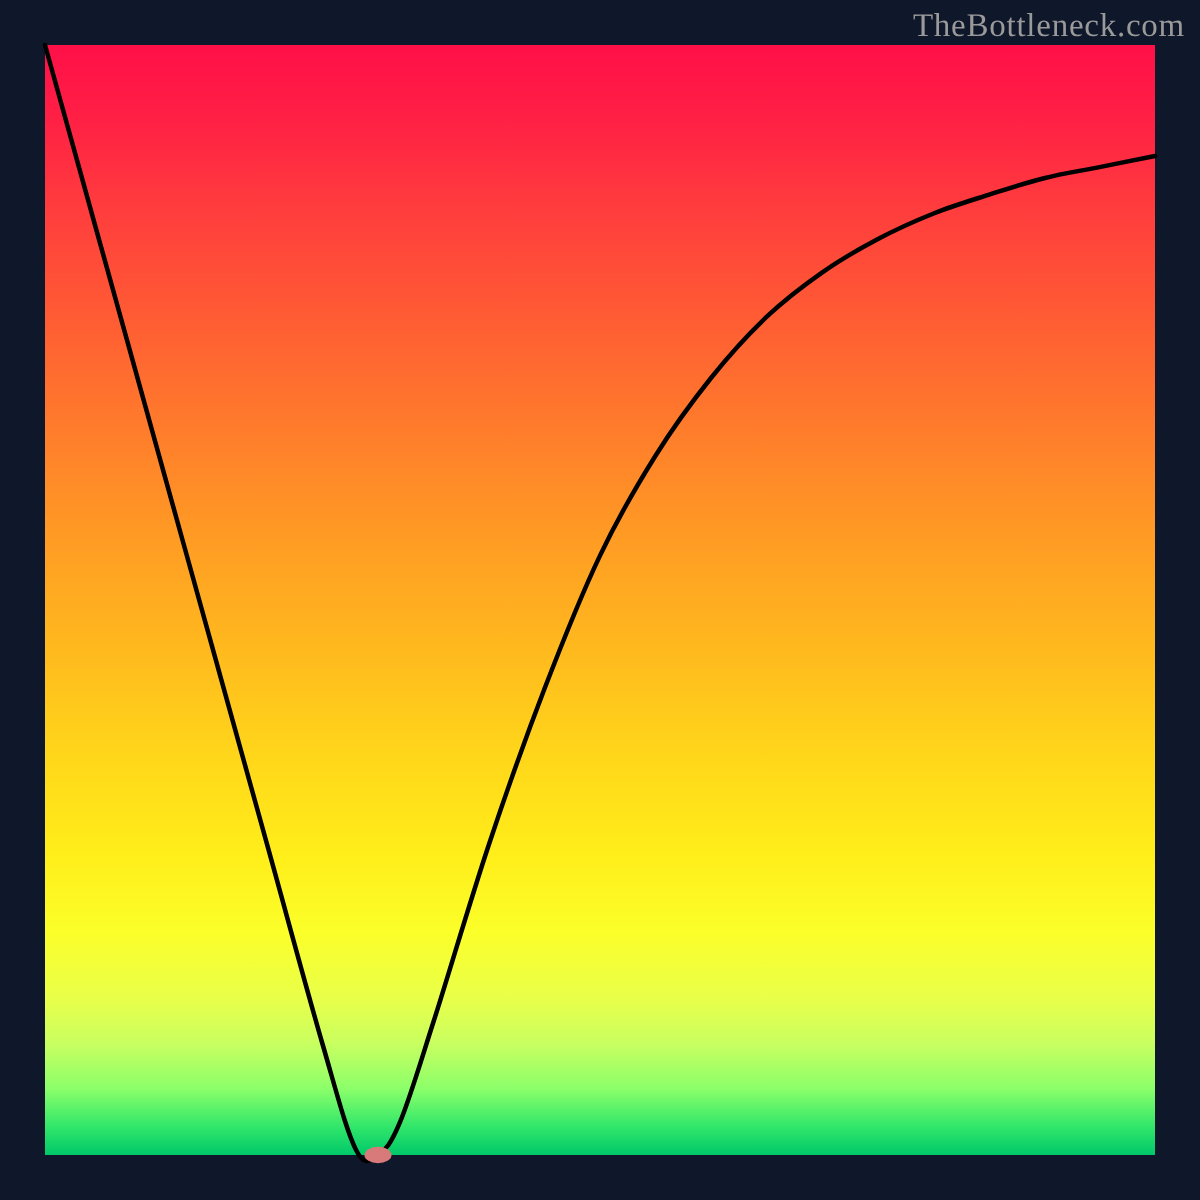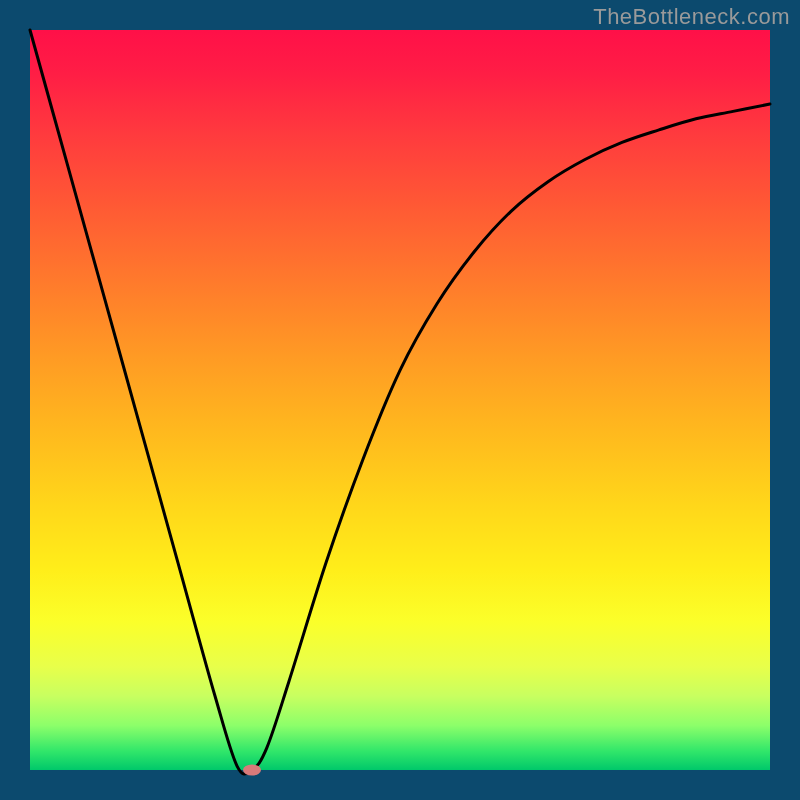--- a/index.html
+++ b/index.html
@@ -10,21 +10,22 @@
     overflow: hidden;
     background: #000;
     font-family: Arial, Helvetica, sans-serif;
   }
   .frame {
     position: absolute;
     top: 0;
     left: 0;
     width: 800px;
     height: 800px;
-    background: #0c4a6e;
+    background: #0f172a;
+    font-family: Liberation Serif, serif;
   }
   .plot-area {
     position: absolute;
     top: 30px;
     left: 30px;
     width: 740px;
     height: 740px;
     
     background: linear-gradient(to bottom,
       #ff1048 0%,

